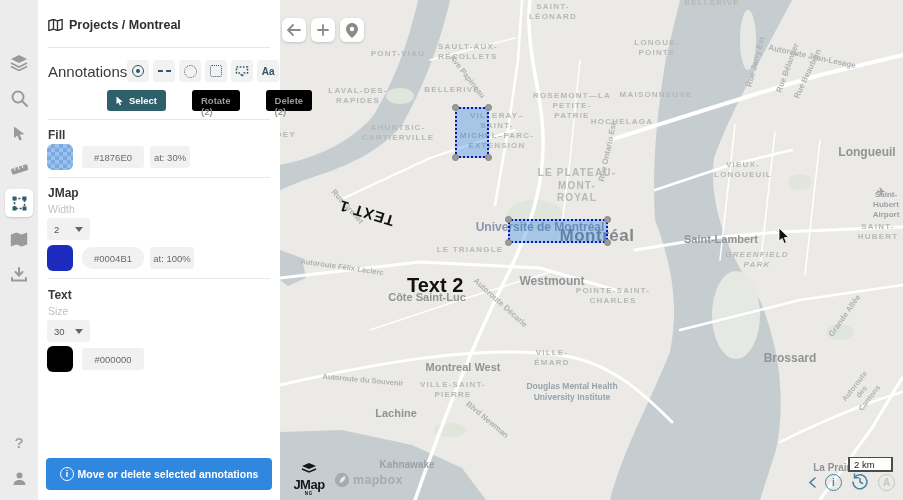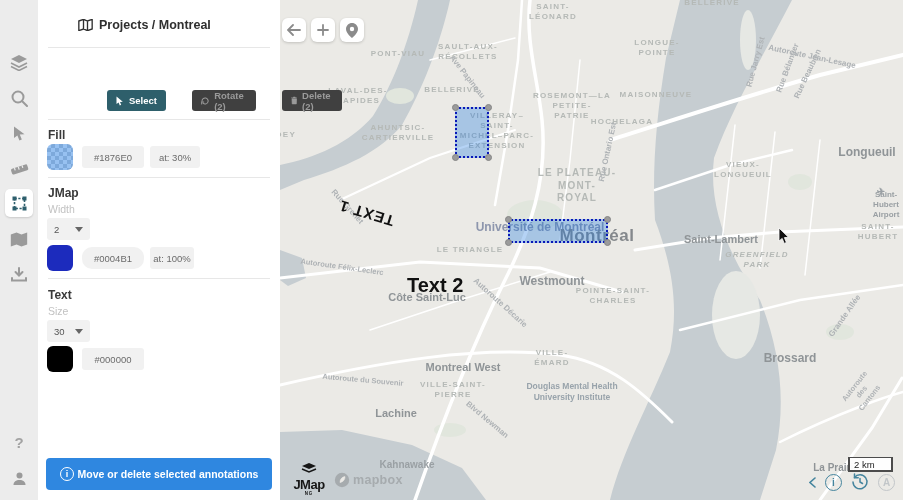--- a/index.html
+++ b/index.html
@@ -8,35 +8,35 @@
 
   
   .rail { position:absolute; left:0; top:0; width:38px; height:500px; background:#ececec; z-index:40; }
   .rail .ric { position:absolute; left:50%; transform:translateX(-50%); width:24px; height:24px; display:flex; align-items:center; justify-content:center; color:#9a9a9a; }
   .rail .ric svg { display:block; }
   .rail .active-tool { background:#fff; border-radius:5px; width:28px; height:28px; box-shadow:0 1px 2px rgba(0,0,0,.15); color:#2e5f6d; }
   .rail .help-glyph { font-size:15px; font-weight:bold; color:#a3a3a3; }
 
   
   .sidebar { position:absolute; left:38px; top:0; width:242px; height:500px; background:#fff; z-index:30; }
-  .crumb { position:absolute; left:10px; top:18px; display:flex; align-items:center; gap:6px; font-size:12.5px; font-weight:bold; color:#2f2f2f;margin-left:30px; }
+  .crumb { position:absolute; left:10px; top:18px; display:flex; align-items:center; gap:6px; font-size:12.5px; font-weight:bold; color:#2f2f2f; }
   .hr { position:absolute; left:10px; right:10px; height:1px; background:#e7e7e7; }
   .annot-row { position:absolute; left:10px; top:60px; width:224px; display:flex; align-items:center; }
   .annot-title { font-size:15px; color:#3a3a3a; }
   .tools { margin-left:auto; display:flex; gap:4px; }
   .tool { width:22px; height:22px; border-radius:4px; background:#f2f2f2; display:flex; align-items:center; justify-content:center; color:#2e5665; font-size:10px; font-weight:bold; }
   .t-point { width:12px; height:12px; border:1.6px solid #2e5665; border-radius:50%; position:relative; }
   .t-point::after { content:""; position:absolute; left:50%; top:50%; width:4px; height:4px; margin:-2px 0 0 -2px; background:#2e5665; border-radius:50%; }
   .t-line { width:13px; border-top:2px dashed #2e5665; }
   .t-circle { width:13px; height:13px; border:1.6px dotted #2e5665; border-radius:50%; }
   .t-rect { width:12px; height:12px; border:1.6px dotted #2e5665; border-radius:2px; }
   .actions { position:absolute; left:49px; top:90px; display:flex; gap:6px; }
   .btn { height:21px; border-radius:3px; display:flex; align-items:center; gap:5px; padding:0 9px; font-size:9.5px; font-weight:bold;margin-left:20px; }
   .btn-select { background:#2e5f6b; color:#fff; }
-  .btn-gray { background:#404040; color:#9a9a9a; }
+  .btn-gray { background:#000000; color:#9a9a9a;flex-direction:column; }
   .sec-title { position:absolute; left:10px; font-size:12px; font-weight:bold; color:#3a3a3a; }
   .sub-label { position:absolute; left:10px; font-size:10.5px; color:#c2c2c2; }
   .swatch { position:absolute; left:9px; width:26px; height:26px; border-radius:6px; }
   .sw-fill { background-image:linear-gradient(45deg,#cfd3d8 25%,transparent 25%,transparent 75%,#cfd3d8 75%),linear-gradient(45deg,#cfd3d8 25%,#fff 25%,#fff 75%,#cfd3d8 75%); background-size:8px 8px; background-position:0 0,4px 4px; position:relative; overflow:hidden; }
   .sw-fill::after { content:""; position:absolute; inset:0; background:rgba(24,118,224,.45); }
   .sw-line { background:#1c2bbd; }
   .sw-text { background:#000; }
   .field { position:absolute; height:22px; background:#f1f1f1; border-radius:3px; font-size:9.5px; color:#6b6b6b; display:flex; align-items:center; justify-content:center; }
   .dropdown { position:absolute; left:9px; width:43px; height:22px; background:#f1f1f1; border-radius:3px; font-size:9.5px; color:#555; display:flex; align-items:center; justify-content:space-between; padding:0 7px; }
   .dd-caret { width:0; height:0; border-left:4px solid transparent; border-right:4px solid transparent; border-top:5px solid #666; }
@@ -259,20 +259,45 @@
 
   <div class="sidebar">
     <div class="crumb">
       <svg width="15" height="12" viewBox="0 0 22 18">
         <path d="M1,3 L8,0.5 L14,3 L21,0.5 L21,15 L14,17.5 L8,15 L1,17.5 Z M8,0.5 L8,15 M14,3 L14,17.5" fill="none" stroke="#2f2f2f" stroke-width="2"></path>
       </svg>
       <span>Projects / Montreal</span>
     </div>
     <div class="hr" style="top:47px;"></div>
 
+    <div class="annot-row">
+      <span class="annot-title">Annotations</span>
+      <div class="tools">
+        <div class="tool">
+            <span class="t-point"></span>
+          </div>
+        <div class="tool">
+            <span class="t-line"></span>
+          </div>
+        <div class="tool">
+            <span class="t-circle"></span>
+          </div>
+        <div class="tool">
+            <span class="t-rect"></span>
+          </div>
+        <div class="tool">
+          <svg width="14" height="13" viewBox="0 0 14 13">
+              <path d="M1.5,2 L12.5,2 L12.5,8 L9,8 L7,11.5 L5.5,8 L1.5,8 Z" fill="none" stroke="#2e5665" stroke-width="1.5" stroke-dasharray="1.6,1.6"></path>
+            </svg>
+        </div>
+        <div class="tool">
+            <span>Aa</span>
+          </div>
+      </div>
+    </div>
 
     <div class="actions">
       <div class="btn btn-select">
         <svg width="8" height="10" viewBox="0 0 8 10">
             <path d="M0.5,0.5 L0.5,8 L2.6,6.4 L3.8,9.4 L5.2,8.8 L4,5.9 L6.8,5.7 Z" fill="#fff"></path>
           </svg>
         <span>Select</span>
       </div>
       <div class="btn btn-gray">
         <svg width="11" height="10" viewBox="0 0 12 11" fill="none" stroke="#9a9a9a" stroke-width="1.5" stroke-linecap="round">
@@ -286,21 +311,21 @@
           </svg>
         <span>Delete (2)</span>
       </div>
     </div>
 
     <div class="hr" style="top:119px;"></div>
 
     <div class="sec-title" style="top:128px;">Fill</div>
     <div class="swatch sw-fill" style="top:144px;"></div>
     <div class="field" style="left:44px;top:146px;width:62px;">#1876E0</div>
-    <div class="field" style="left:112px;top:146px;width:50px;">at: 30%</div>
+    <div class="field" style="left:112px;top:146px;width:40px;">at: 30%</div>
 
     <div class="hr" style="top:177px;"></div>
 
     <div class="sec-title" style="top:186px;">JMap</div>
     <div class="sub-label" style="top:203px;">Width</div>
     <div class="dropdown" style="top:218px;">
       <span>2</span>
       <span class="dd-caret"></span>
     </div>
     <div class="swatch sw-line" style="top:245px;"></div>

